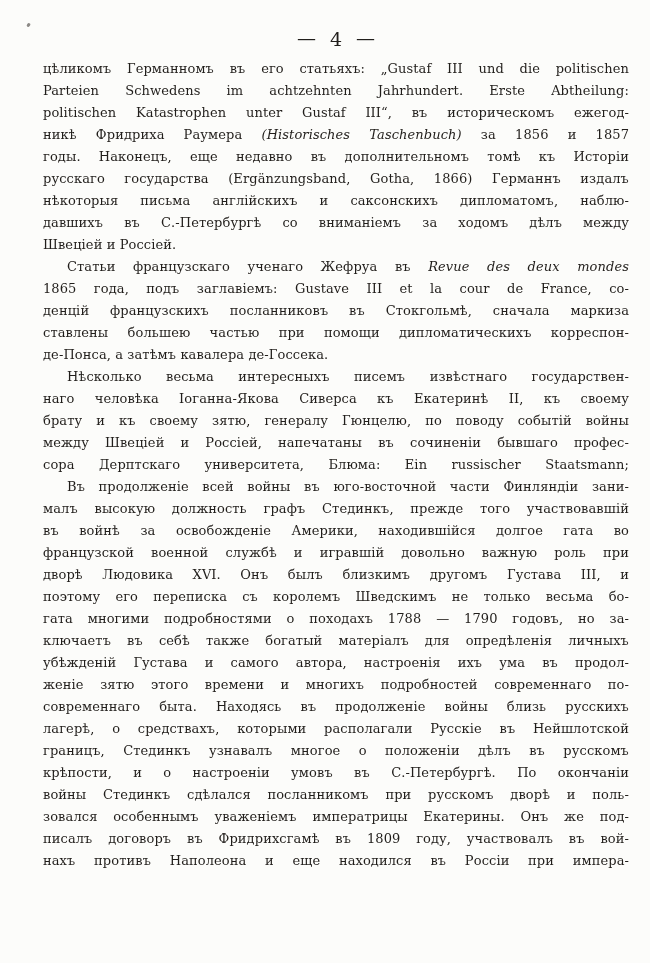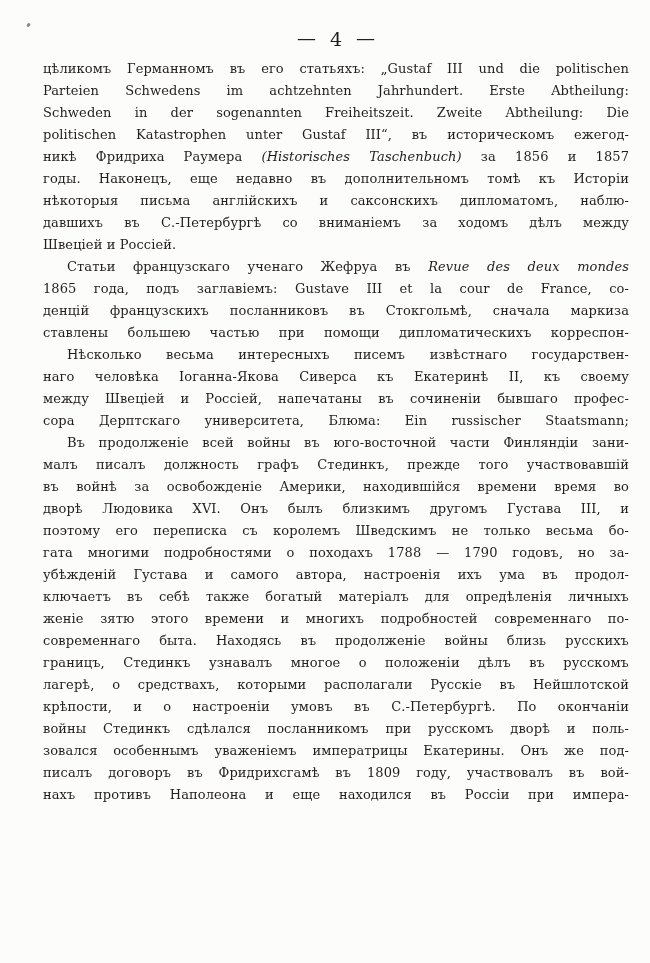--- a/index.html
+++ b/index.html
@@ -69,53 +69,56 @@
   <div class="speck"></div>
 
   <div class="page-header">
     <span class="dash">—</span><span>4</span><span class="dash">—</span>
   </div>
 
   <div class="text-block">
       <div class="para">
         <div class="line">цѣликомъ Германномъ въ его статьяхъ: „Gustaf III und die politischen</div>
         <div class="line">Parteien Schwedens im achtzehnten Jahrhundert. Erste Abtheilung:</div>
-        <div class="line">Schweden in der sogenannten Freiheitszeit. Zweite Abtheilung: Die</div>
         <div class="line">politischen Katastrophen unter Gustaf III“, въ историческомъ ежегод-</div>
         <div class="line">никѣ Фридриха Раумера <i>(Historisches Taschenbuch)</i> за 1856 и 1857</div>
         <div class="line">годы. Наконецъ, еще недавно въ дополнительномъ томѣ къ Исторіи</div>
+        <div class="line">русскаго государства (Ergänzungsband, Gotha, 1866) Германнъ издалъ</div>
         <div class="line">нѣкоторыя письма англійскихъ и саксонскихъ дипломатомъ, наблю-</div>
         <div class="line">давшихъ въ С.-Петербургѣ со вниманіемъ за ходомъ дѣлъ между</div>
         <div class="line last">Швеціей и Россіей.</div>
       </div>
       <div class="para">
         <div class="line indent">Статьи французскаго ученаго Жефруа въ <i>Revue des deux mondes</i></div>
         <div class="line">1865 года, подъ заглавіемъ: Gustave III et la cour de France, со-</div>
         <div class="line">денцій французскихъ посланниковъ въ Стокгольмѣ, сначала маркиза</div>
         <div class="line">ставлены большею частью при помощи дипломатическихъ корреспон-</div>
+        <div class="line last">де-Понса, а затѣмъ кавалера де-Госсека.</div>
       </div>
       <div class="para">
         <div class="line indent">Нѣсколько весьма интересныхъ писемъ извѣстнаго государствен-</div>
         <div class="line">наго человѣка Іоганна-Якова Сиверса къ Екатеринѣ II, къ своему</div>
+        <div class="line">брату и къ своему зятю, генералу Гюнцелю, по поводу событій войны</div>
         <div class="line">между Швеціей и Россіей, напечатаны въ сочиненіи бывшаго профес-</div>
         <div class="line">сора Дерптскаго университета, Блюма: Ein russischer Staatsmann;</div>
       </div>
       <div class="para">
         <div class="line indent">Въ продолженіе всей войны въ юго-восточной части Финляндіи зани-</div>
-        <div class="line">малъ писалъ должность графъ Стединкъ, прежде того участвовавшій</div>
-        <div class="line">въ войнѣ за освобожденіе Америки, находившійся времени время во</div>
+        <div class="line">малъ высокую должность графъ Стединкъ, прежде того участвовавшій</div>
+        <div class="line">въ войнѣ за освобожденіе Америки, находившійся долгое гата во</div>
+        <div class="line">французской военной службѣ и игравшій довольно важную роль при</div>
         <div class="line">дворѣ Людовика XVI. Онъ былъ близкимъ другомъ Густава III, и</div>
         <div class="line">поэтому его переписка съ королемъ Шведскимъ не только весьма бо-</div>
         <div class="line">гата многими подробностями о походахъ 1788 — 1790 годовъ, но за-</div>
+        <div class="line">ключаетъ въ себѣ также богатый матеріалъ для опредѣленія личныхъ</div>
         <div class="line">убѣжденій Густава и самого автора, настроенія ихъ ума въ продол-</div>
-        <div class="line">ключаетъ въ себѣ также богатый матеріалъ для опредѣленія личныхъ</div>
         <div class="line">женіе зятю этого времени и многихъ подробностей современнаго по-</div>
         <div class="line">современнаго быта. Находясь въ продолженіе войны близь русскихъ</div>
+        <div class="line">лагерѣ, о средствахъ, которыми располагали Русскіе въ Нейшлотской</div>
         <div class="line">границъ, Стединкъ узнавалъ многое о положеніи дѣлъ въ русскомъ</div>
-        <div class="line">лагерѣ, о средствахъ, которыми располагали Русскіе въ Нейшлотской</div>
         <div class="line">крѣпости, и о настроеніи умовъ въ С.-Петербургѣ. По окончаніи</div>
         <div class="line">войны Стединкъ сдѣлался посланникомъ при русскомъ дворѣ и поль-</div>
         <div class="line">зовался особеннымъ уваженіемъ императрицы Екатерины. Онъ же под-</div>
         <div class="line">писалъ договоръ въ Фридрихсгамѣ въ 1809 году, участвовалъ въ вой-</div>
         <div class="line">нахъ противъ Наполеона и еще находился въ Россіи при импера-</div>
       </div>
     </div>
 </div>
 
 </body></html>

